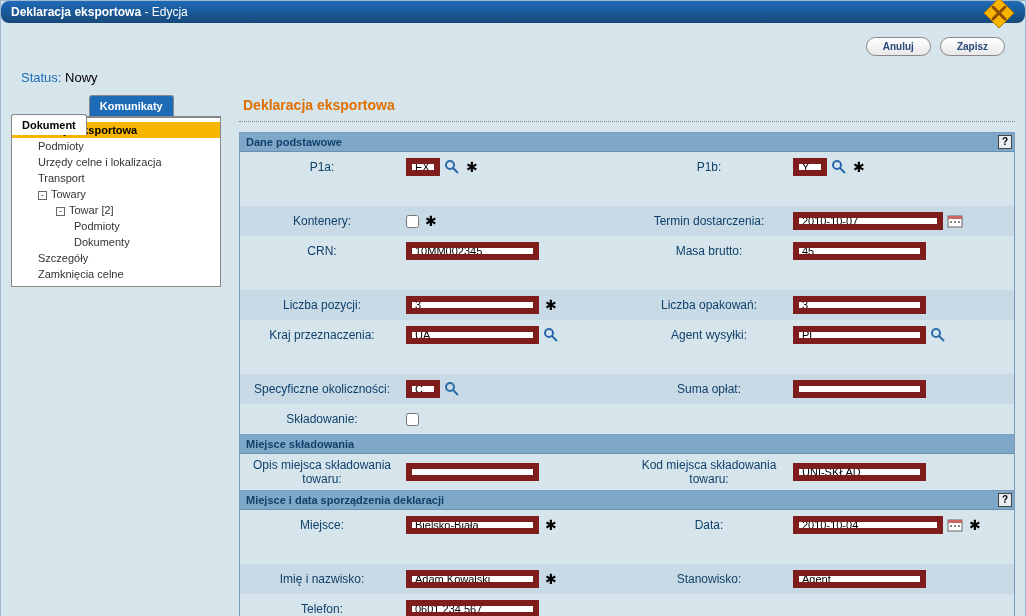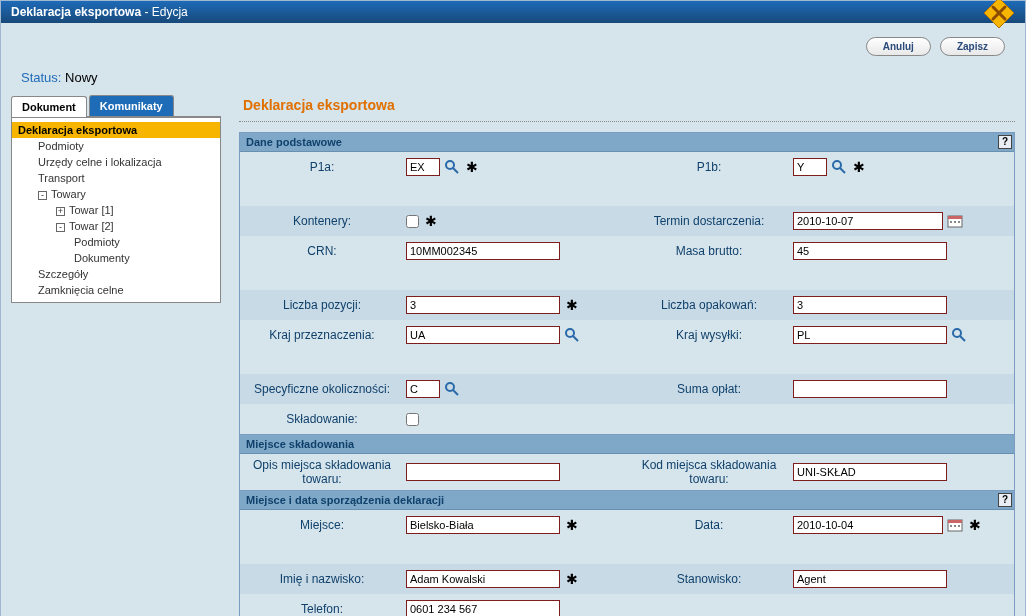--- a/index.html
+++ b/index.html
@@ -16,20 +16,21 @@
     background: #d6e4ec;
     position: relative;
   }
   .titlebar {
     background: linear-gradient(#1e6bb8, #17497a);
     color: #fff;
     padding: 4px 10px;
     font-size: 12px;
     font-weight: bold;
     position: relative;
+    border-radius: 8px;
   }
   .titlebar span.sub {
     font-weight: normal;
   }
   .close-btn {
     position: absolute;
     right: 8px;
     top: -6px;
     width: 36px;
     height: 36px;
@@ -74,21 +75,21 @@
     padding: 4px 10px;
     font-size: 11px;
     font-weight: bold;
     border: 1px solid #888;
     border-bottom: none;
     margin-right: 2px;
     cursor: pointer;
     border-top-left-radius: 3px;
     border-top-right-radius: 3px;
   }
-  .tab.active { background: #fff; color: #000; position: relative; top: 1px; }
+  .tab.active { background: #fff; color: #000; position: relative; top: 19px; }
   .tab.inactive { background: #1e6bb8; color: #fff; }
   .tree-box {
     background: #fff;
     border: 1px solid #888;
     margin: 0 0 0 6px;
     padding: 4px 0;
   }
   .tree-node {
     padding: 2px 4px 2px 10px;
     cursor: pointer;
@@ -175,28 +176,28 @@
     padding-right: 8px;
     color: #10416b;
     font-size: 12px;
   }
   .control {
     display: flex;
     align-items: center;
     gap: 4px;
   }
   input[type=text] {
-    border: 1px solid #7f1d1d;
+    border: 6px solid #7f1d1d;
     font-size: 11px;
     padding: 1px 3px;
     height: 18px;
     font-family: inherit;
   }
   .w-tiny { width: 34px; }
-  .w-short { width: 154px; }
+  .w-short { width: 133px; }
   .w-med { width: 150px; }
   .mag {
     width: 16px; height: 16px;
     cursor: pointer;
   }
   .ast { font-size: 14px; color: #000; padding-left: 2px; }
   .cal {
     width: 16px; height: 14px;
     display: inline-block;
     cursor: pointer;
@@ -234,21 +235,20 @@
       <div class="tabs">
         <div class="tab active">Dokument</div>
         <div class="tab inactive">Komunikaty</div>
       </div>
       <div class="tree-box">
         <div class="tree-node root">Deklaracja eksportowa</div>
         <div class="tree-node l1">Podmioty</div>
         <div class="tree-node l1">Urzędy celne i lokalizacja</div>
         <div class="tree-node l1">Transport</div>
         <div class="tree-node l1"><span class="tree-toggle">-</span><span>Towary</span></div>
-        <div class="tree-node l2"><span class="tree-toggle">+</span><span>Towar [1]</span></div>
         <div class="tree-node l2"><span class="tree-toggle">-</span><span>Towar [2]</span></div>
         <div class="tree-node l3">Podmioty</div>
         <div class="tree-node l3">Dokumenty</div>
         <div class="tree-node l1">Szczegóły</div>
         <div class="tree-node l1">Zamknięcia celne</div>
       </div>
     </div>
 
     <div class="right-col">
       <div class="page-title">Deklaracja eksportowa</div>
@@ -336,21 +336,21 @@
             <div class="label">Kraj przeznaczenia:</div>
             <div class="control">
               <input type="text" class="w-short" value="UA" style="">
               <svg class="mag" viewBox="0 0 16 16">
                   <circle cx="6" cy="6" r="4" fill="none" stroke="#2a6aa8" stroke-width="2"></circle>
                   <line x1="9" y1="9" x2="14" y2="14" stroke="#2a6aa8" stroke-width="2"></line>
                 </svg>
             </div>
           </div>
           <div class="cell">
-            <div class="label">Kraj wysyłki:</div>
+            <div class="label">Agent wysyłki:</div>
             <div class="control">
               <input type="text" class="w-short" value="PL" style="">
               <svg class="mag" viewBox="0 0 16 16">
                   <circle cx="6" cy="6" r="4" fill="none" stroke="#2a6aa8" stroke-width="2"></circle>
                   <line x1="9" y1="9" x2="14" y2="14" stroke="#2a6aa8" stroke-width="2"></line>
                 </svg>
             </div>
           </div>
 
           <div class="cell stripe">

